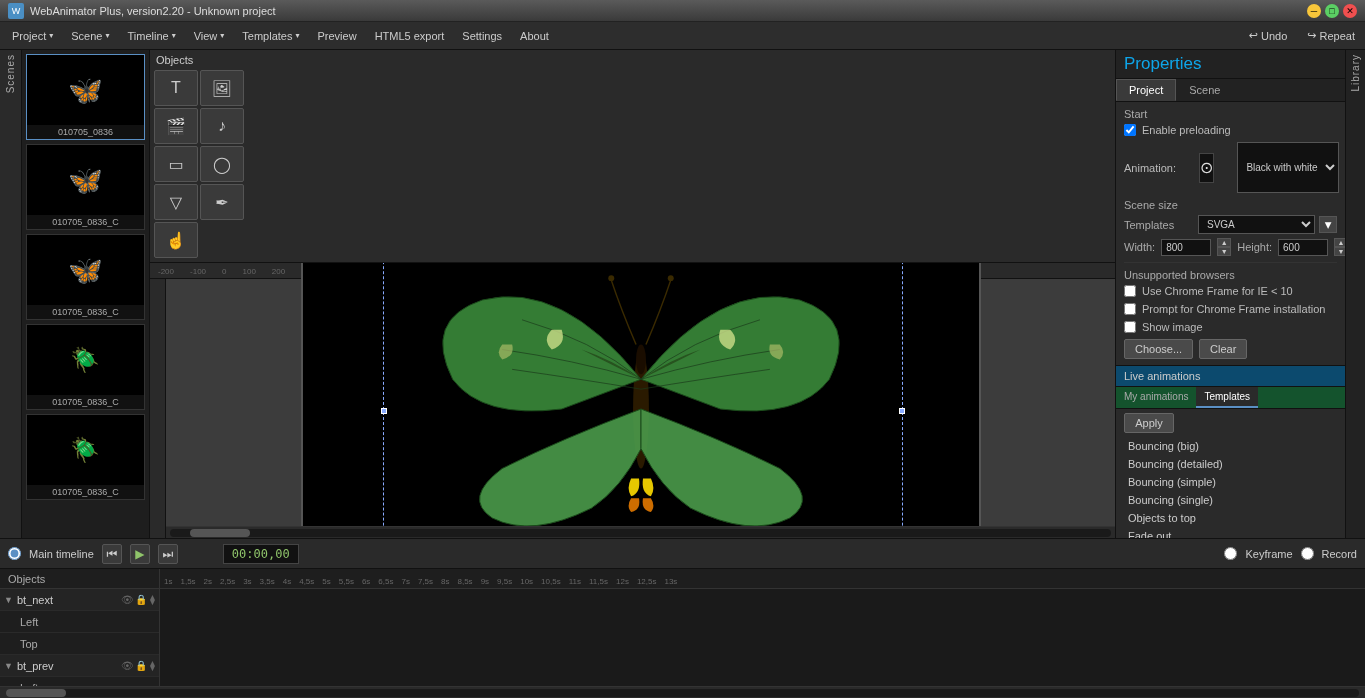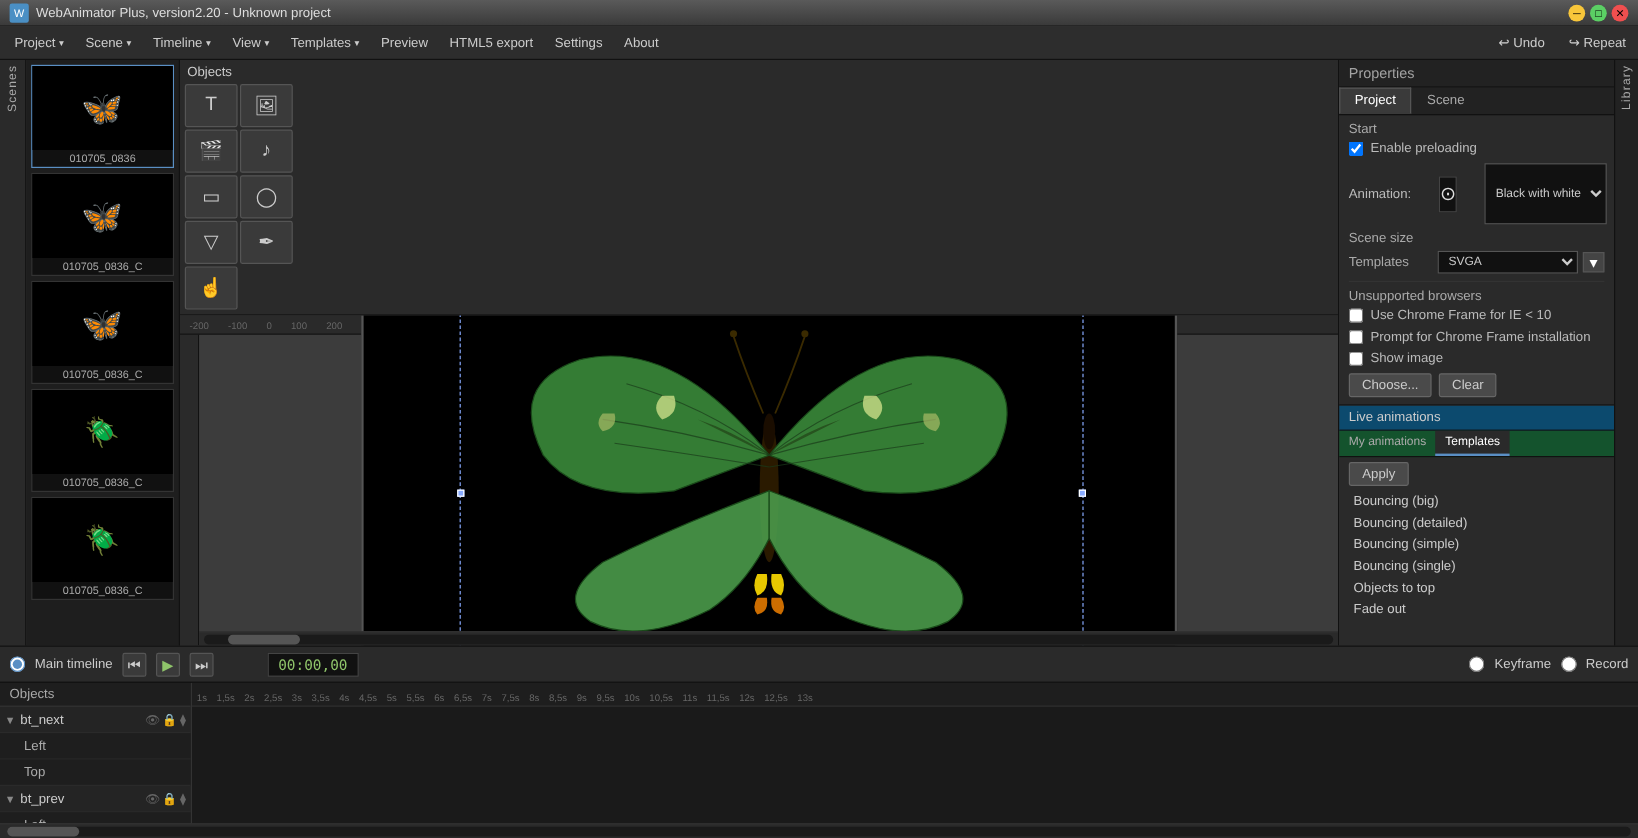--- a/index.html
+++ b/index.html
@@ -208,22 +208,22 @@
 
     
     #properties-panel {
       background: #2a2a2a;
       border-bottom: 1px solid #111;
       padding: 0;
     }
     #props-title {
       background: #222;
       padding: 4px 8px;
-      font-size: 12px;
-      color: #a3a3a3;
+      font-size: 17px;
+      color: #0ea5e9;
       border-bottom: 1px solid #111;
     }
     #props-tabs {
       display: flex;
       background: #222;
       border-bottom: 1px solid #111;
     }
     .prop-tab {
       padding: 4px 12px;
       cursor: pointer;
@@ -682,20 +682,34 @@
         </div>
 
         <div class="scene-size-section">
           <div class="props-section-title">Scene size</div>
           <div class="scene-size-row">
             <span class="scene-size-label">Templates</span>
             <select class="scene-size-select">
               <option>SVGA</option>
             </select>
             <button class="props-select-btn">▾</button>
+          </div>
+          <div class="wh-row">
+            <span class="wh-label">Width:</span>
+            <input type="text" class="wh-input" value="800" style="">
+            <div class="wh-spin">
+              <button class="wh-spin-btn">▲</button>
+              <button class="wh-spin-btn">▼</button>
+            </div>
+            <span class="wh-label">Height:</span>
+            <input type="text" class="wh-input" value="600" style="">
+            <div class="wh-spin">
+              <button class="wh-spin-btn">▲</button>
+              <button class="wh-spin-btn">▼</button>
+            </div>
           </div>
         </div>
 
         <div class="unsupported-section">
           <div class="unsupported-title">Unsupported browsers</div>
           <div class="props-row">
             <input type="checkbox" class="props-checkbox" style="">
             <span class="props-label">Use Chrome Frame for IE &lt; 10</span>
           </div>
           <div class="props-row">

